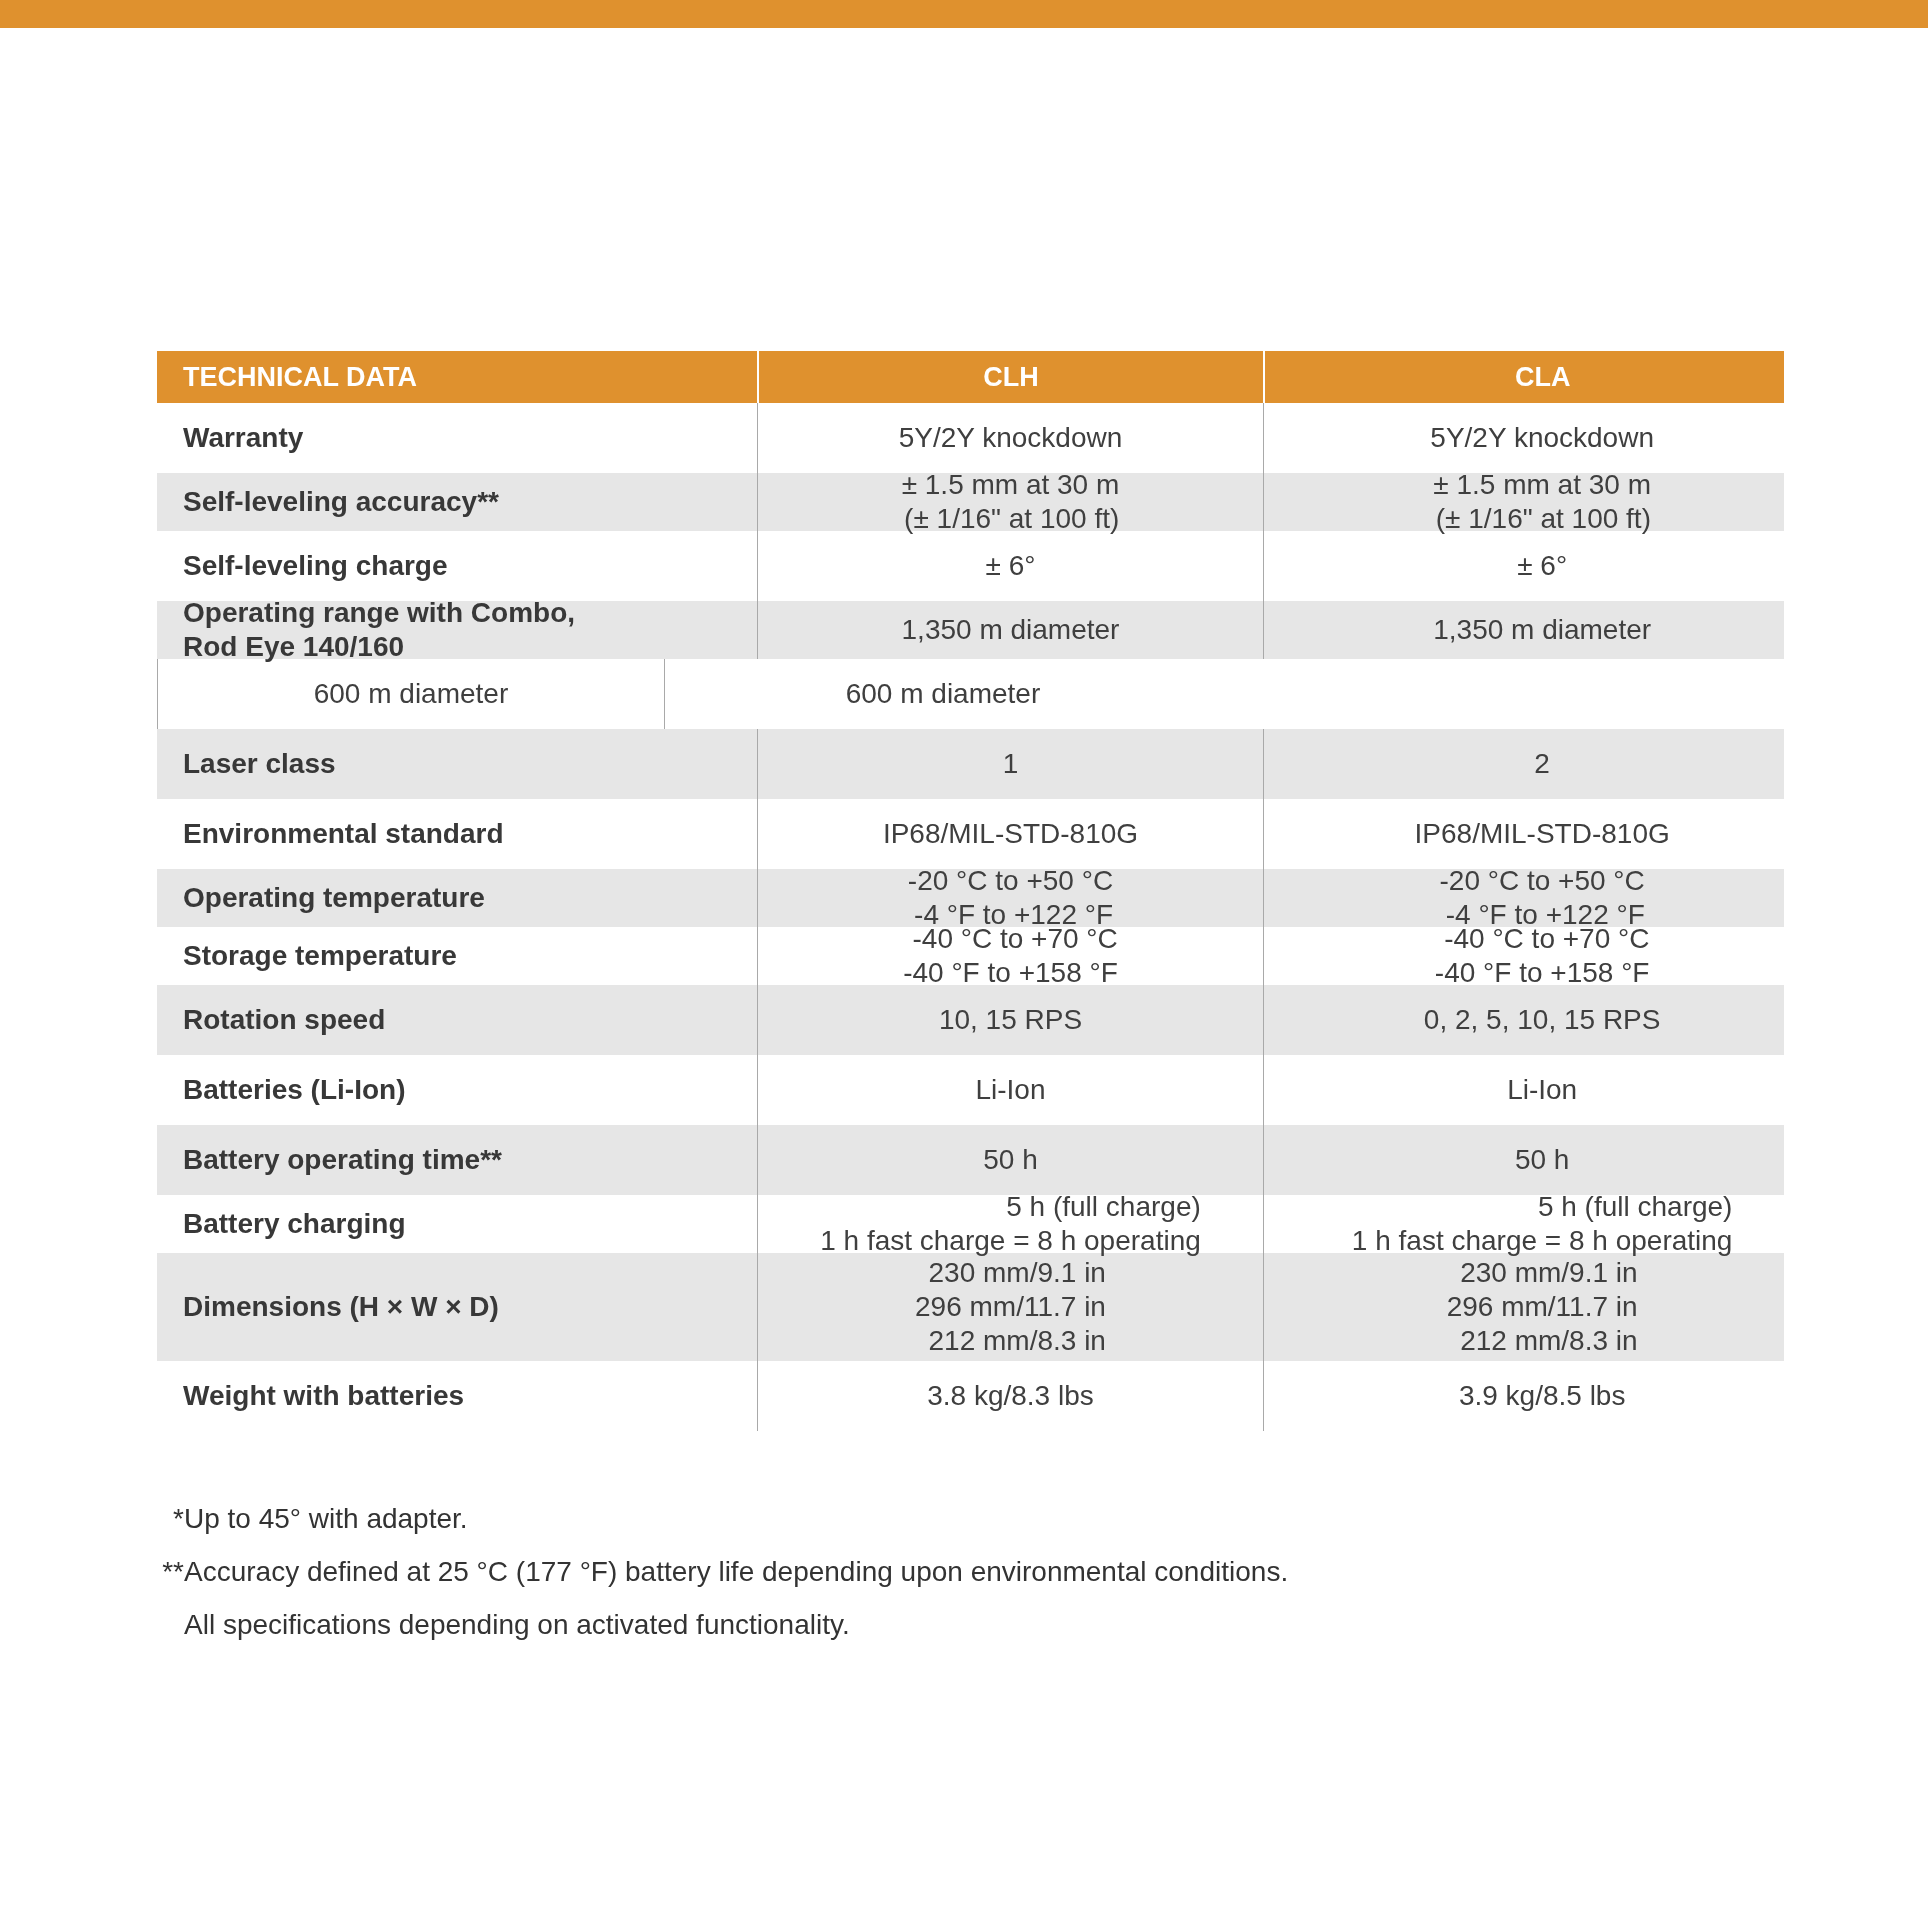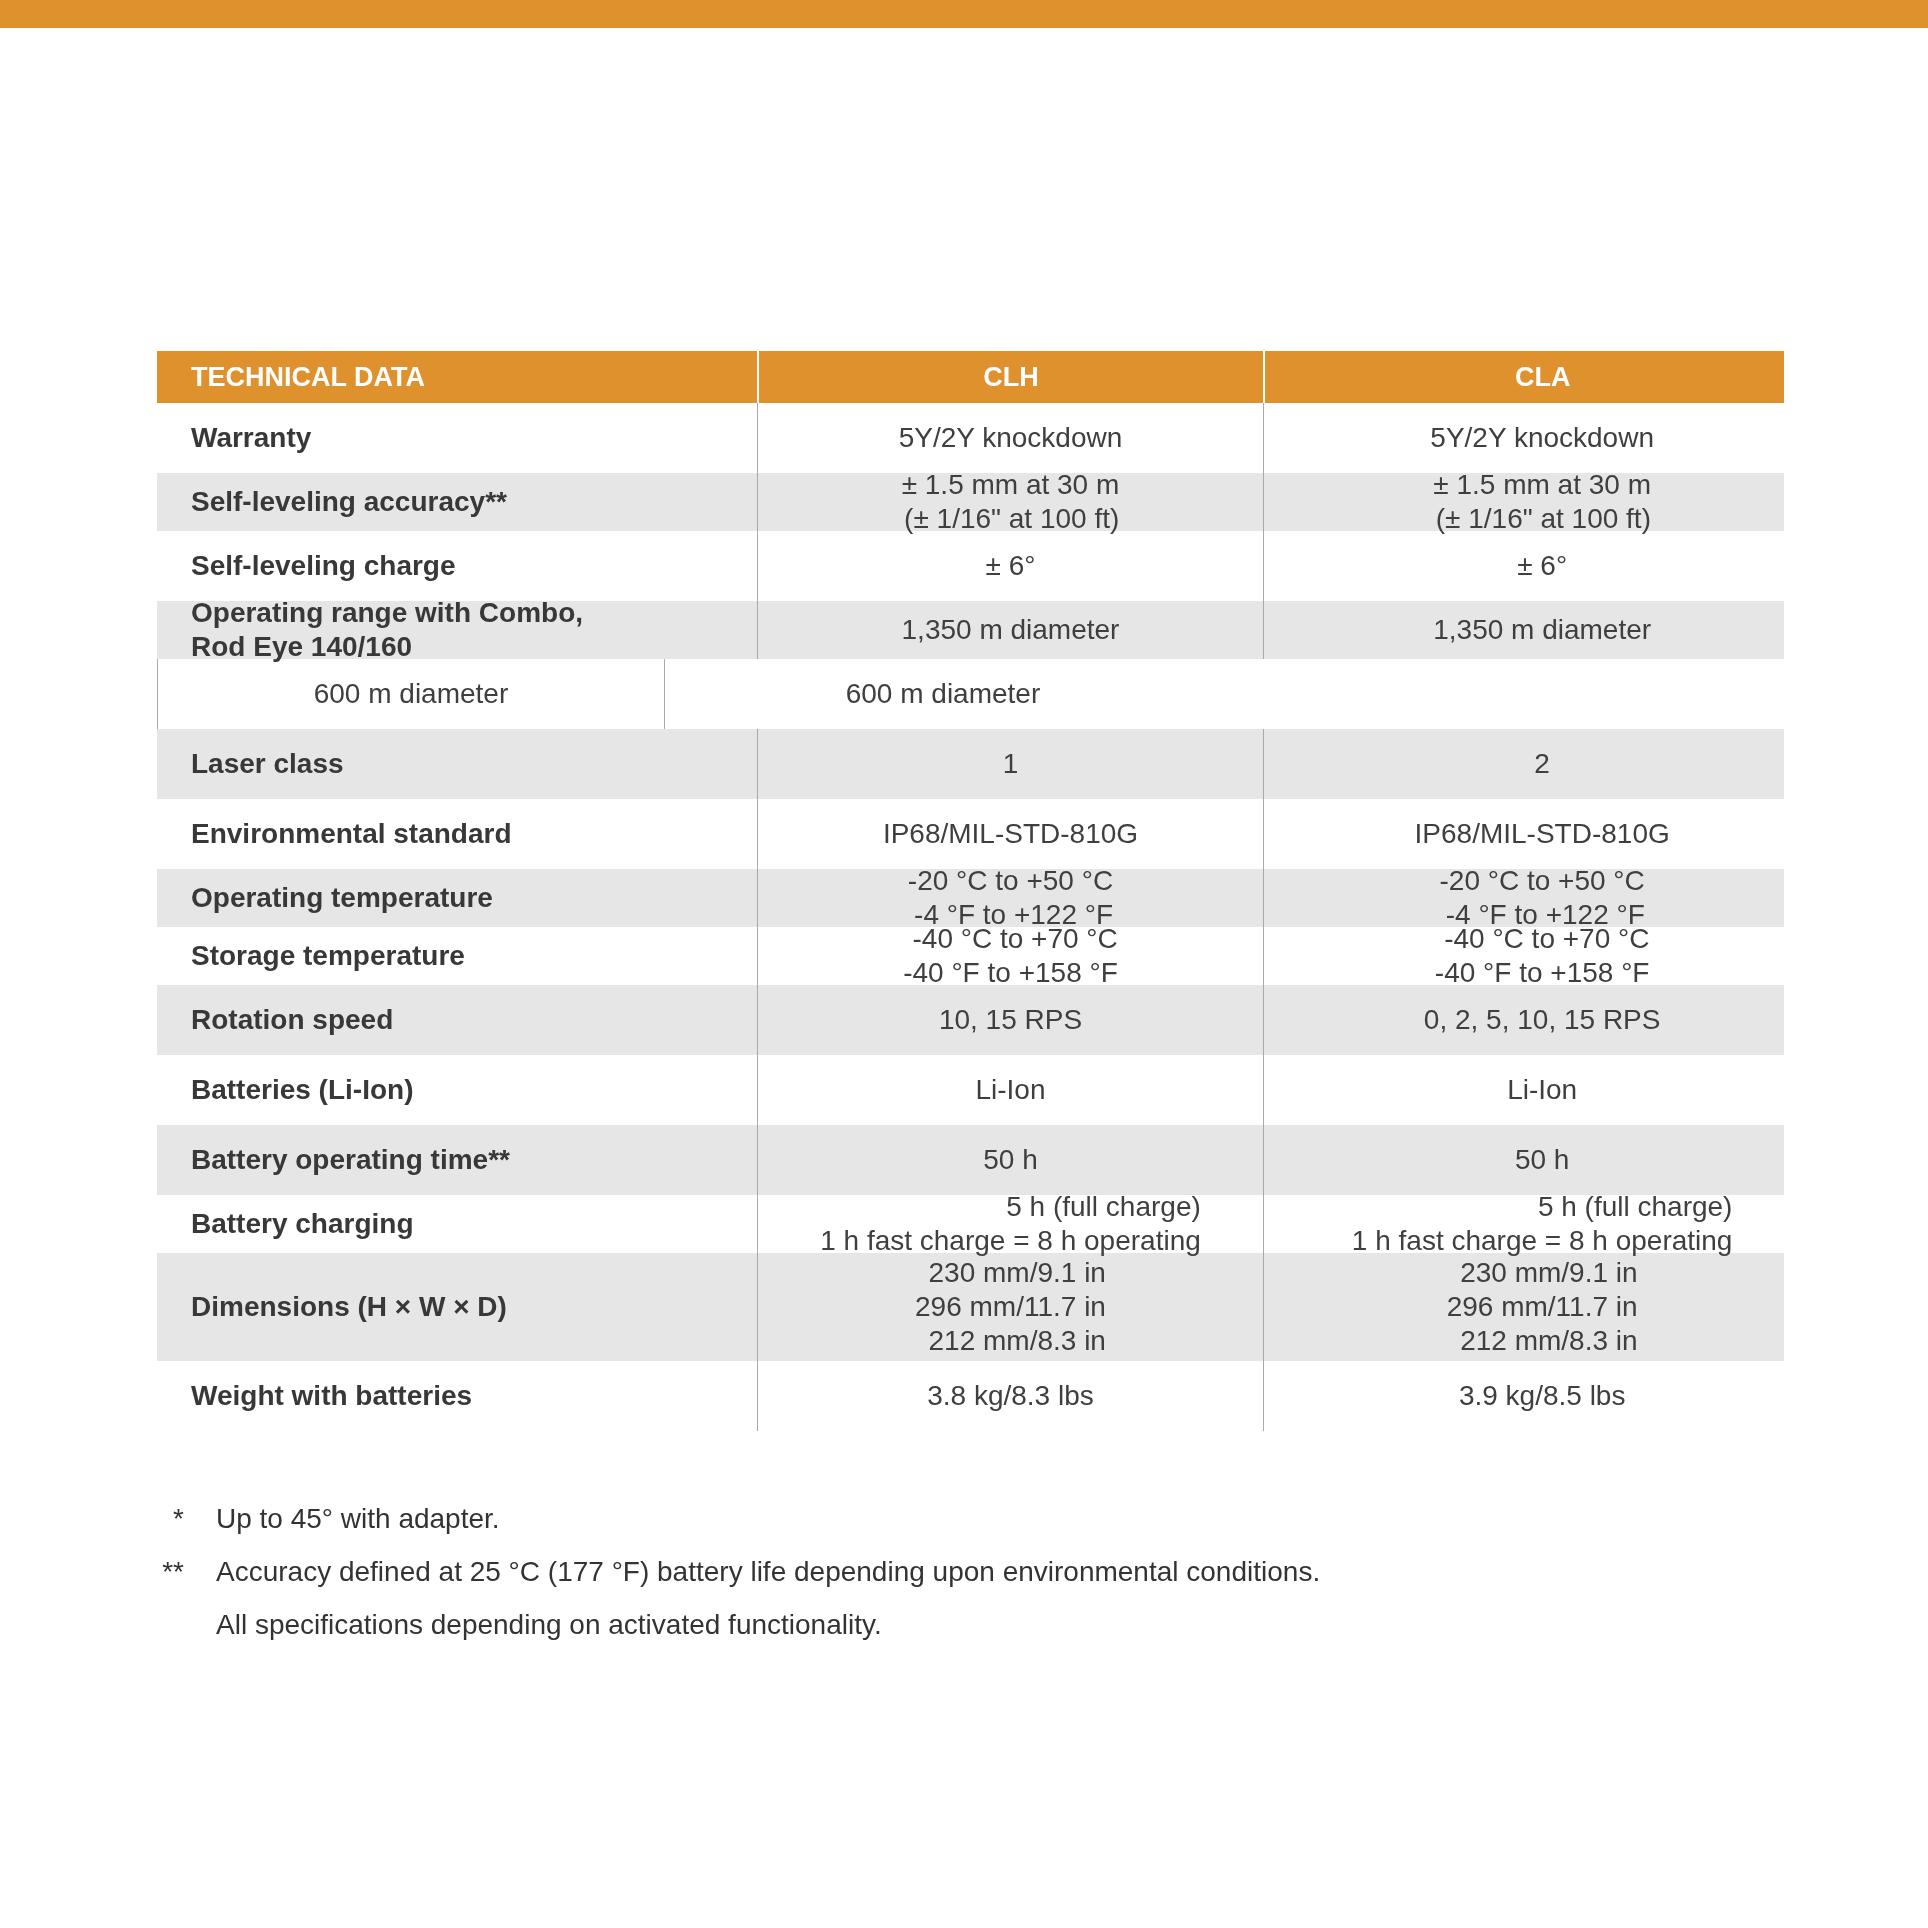--- a/index.html
+++ b/index.html
@@ -21,38 +21,38 @@
   .row.tall3{height:108px;}
 
   .cell{
     box-sizing:border-box;
     display:flex;align-items:center;
     font-size:28px;line-height:34px;color:#3F3F3F;
     white-space:pre-line;
   }
   .cell.label{
     width:600px;
-    padding-left:34px;padding-right:19px;
+    padding-left:26px;padding-right:19px;
     font-weight:bold;color:#383838;
     justify-content:flex-start;text-align:left;
   }
   .cell.val{justify-content:center;text-align:right;}
   .cell.clh{width:507px;border-left:1.9px solid #A9A9A9;}
   .cell.cla{width:521px;border-left:1.9px solid #A9A9A9;padding-left:36px;}
 
   .row.header .cell{color:#FFFFFF;font-weight:bold;font-size:27px;}
   .row.header .cell.clh,
   .row.header .cell.cla{border-left:2.8px solid #FFFFFF;}
 
   .rows .row:nth-child(even){background:#E6E6E6;}
 
   .footnotes{position:absolute;left:137px;top:1492px;width:1318px;color:#333333;}
   .fn-line{display:flex;font-size:28px;line-height:53px;}
   .fn-marker{width:47px;text-align:right;flex:0 0 47px;}
-  .fn-text{flex:1;padding-left:0;margin-left:32px;}
+  .fn-text{flex:1;padding-left:0;}
 </style>
 </head>
 <body>
 
 <div class="page">
 
   <div class="top-bar"></div>
 
   <div class="spec-table">
 

